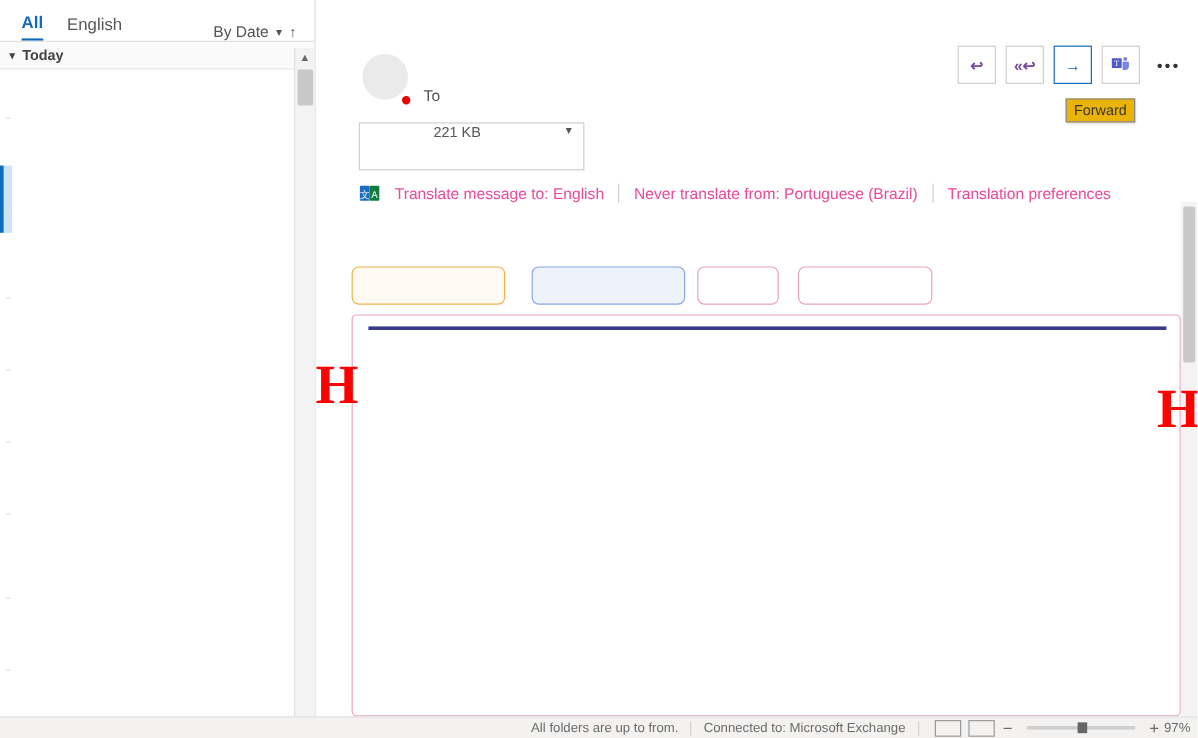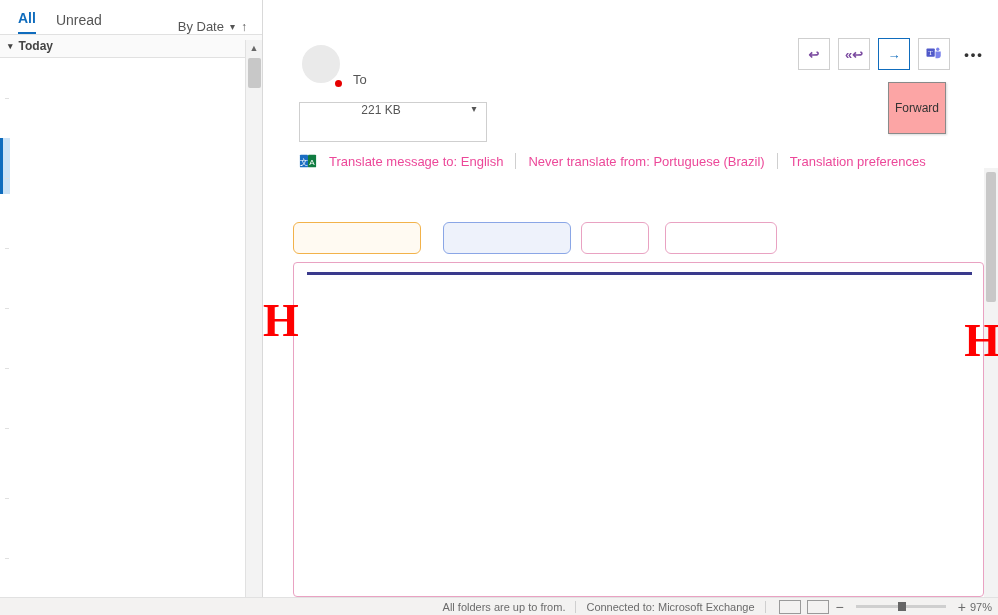--- a/index.html
+++ b/index.html
@@ -32,21 +32,21 @@
   .avatar { position:absolute; left:36px; top:42px; width:44px; height:44px; border-radius:50%; background:#eaeaea; border:3px solid #fff; }
   .avatar-dot { position:absolute; left:70px; top:78px; width:11px; height:11px; border-radius:50%; background:#e60000; border:2px solid #fff; }
   .to-label { position:absolute; left:90px; top:72px; font-size:13px; color:#555; }
   .actions-row { position:absolute; right:8px; top:38px; display:flex; gap:8px; align-items:center; }
   .action-btn { width:32px; height:32px; border:1px solid #cfcfcf; background:#fff; display:flex; align-items:center; justify-content:center; cursor:pointer; }
   .action-btn.active { border-color:#0f6cbd; }
   .reply-icon, .replyall-icon, .forward-icon { font-weight:bold; }
   .reply-icon { color:#7b4ba0; } .replyall-icon { color:#7b4ba0; } .forward-icon { color:#0f6cbd; }
   .teams-icon svg { width:18px; height:18px; }
   .more-icon { letter-spacing:2px; font-weight:bold; }
-  .tooltip { position:absolute; right:52px; top:82px; font-size:12px; background:#fca5a5; border:1px solid #8a8a8a; padding:18px 6px; color:#333; box-shadow:1px 1px 2px rgba(0,0,0,.15); }
+  .tooltip { position:absolute; right:52px; top:82px; font-size:12px; background:#eab308; border:1px solid #8a8a8a; padding:2px 6px; color:#333; box-shadow:1px 1px 2px rgba(0,0,0,.15); }
 
   .attachment-box { position:absolute; left:36px; top:102px; width:188px; height:40px; border:1px solid #cfcfcf; background:#fff; display:flex; align-items:flex-start; }
   .attachment-text { flex:1; text-align:center; font-size:12px; color:#555; }
   .attachment-caret { width:24px; text-align:center; font-size:10px; color:#555; }
 
   .translate-bar { position:absolute; left:36px; top:152px; display:flex; align-items:center; gap:12px; font-size:13px; }
   .translate-icon { width:18px; height:18px; }
   .tlink { color:#ec4899; cursor:pointer; }
   .tsep { width:1px; height:16px; background:#cfcfcf; }
   .content-scrollbar { position:absolute; right:0; top:168px; width:14px; bottom:18px; background:#f3f3f3; }
@@ -75,21 +75,21 @@
   .zoom-thumb { position:absolute; top:-3px; left:42px; width:8px; height:9px; background:#666; }
 </style>
 </head>
 <body>
 
 <div class="app">
 
   <div class="list-pane">
     <div class="tabs-row">
       <div class="tab active">All</div>
-      <div class="tab">Unread</div>
+      <div class="tab">English</div>
       <div class="sort-row">
         <span>By Date</span>
         <span class="sort-caret">▾</span>
         <span class="updown-icon">↑</span>
       </div>
     </div>
     <div class="group-header">
       <span class="group-caret">▾</span>
       <span>Today</span>
     </div>

